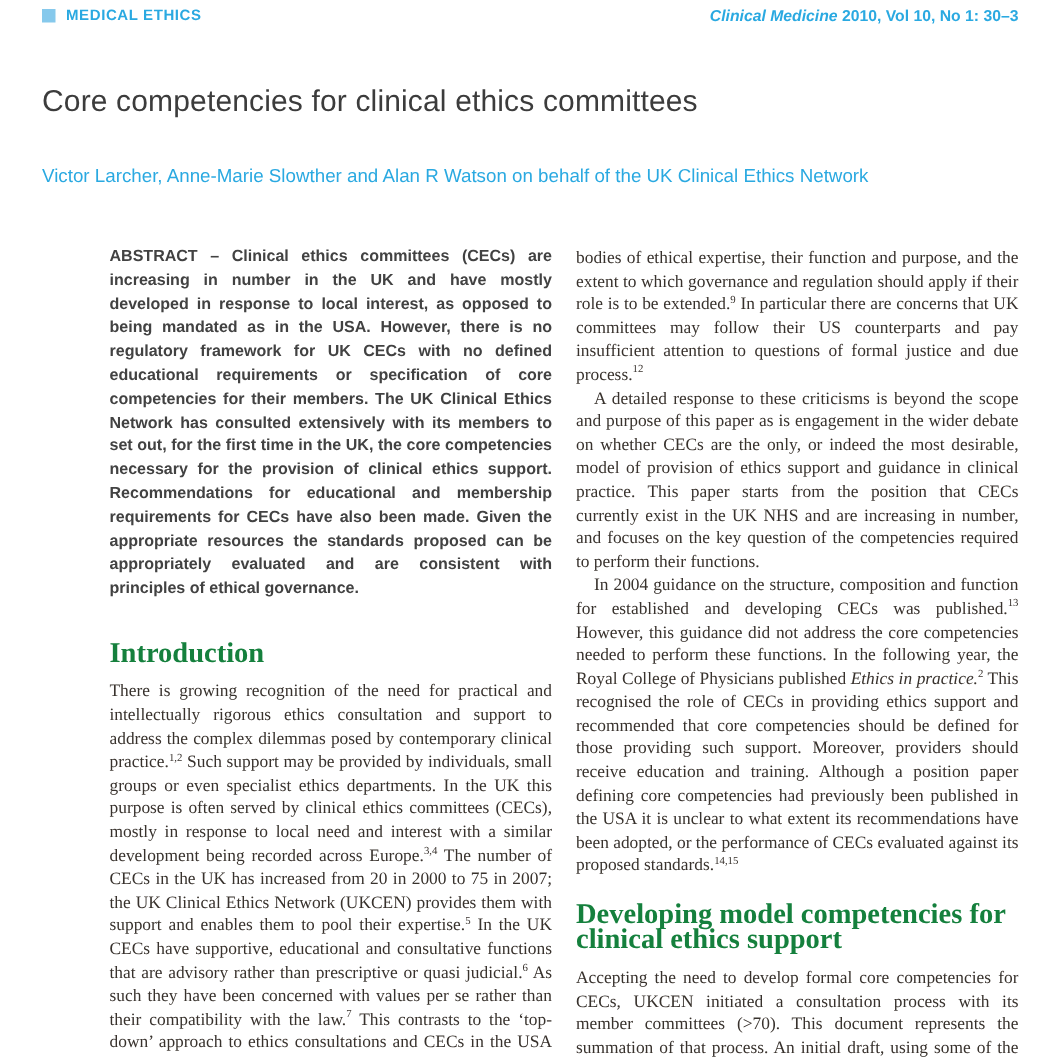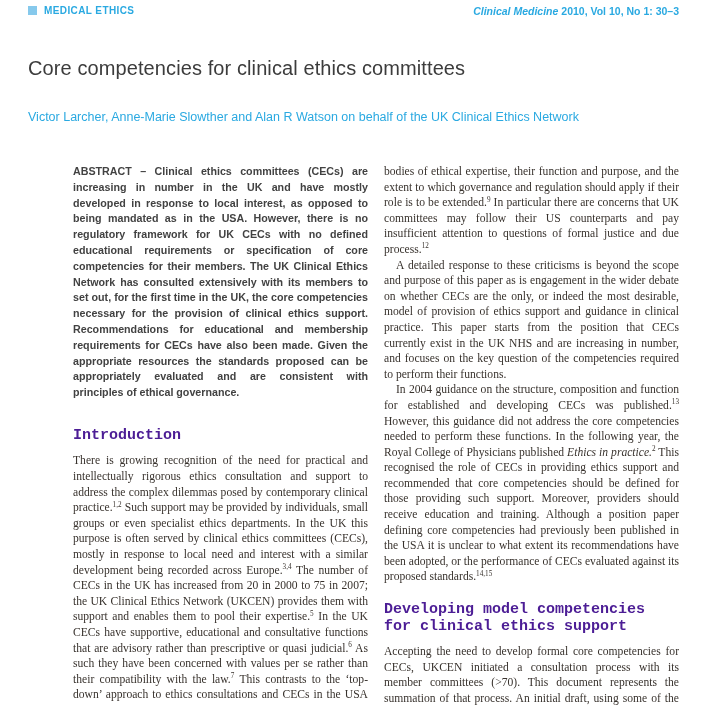--- a/index.html
+++ b/index.html
@@ -49,22 +49,22 @@
   .col { flex: 1 1 0; min-width: 0; }
 
   .abstract, .keywords {
     font-family: "Liberation Sans", sans-serif;
     font-weight: bold; font-size: 10.7px; line-height: 15.8px;
     color: #424242; text-align: justify;
   }
   .keywords { margin-top: 15px; text-align: left; }
 
   .sec-heading {
-    font-family: Liberation Mono, monospace;
-    font-weight: bold; font-size: 15px; line-height: 16.5px; color: #4c1d95;
+    font-family: Liberation Serif, serif;
+    font-weight: bold; font-size: 19px; line-height: 16.5px; color: #15803d;
   }
   .lead-gap { margin-top: 27px; }
 
   .para {
     font-family: "Liberation Serif", serif;
     font-size: 11.6px; line-height: 15.6px; color: var(--ink-serif);
     text-align: justify; margin: 0;
   }
   .para.first { margin-top: 9px; }
   .para.indent { text-indent: 12px; }

